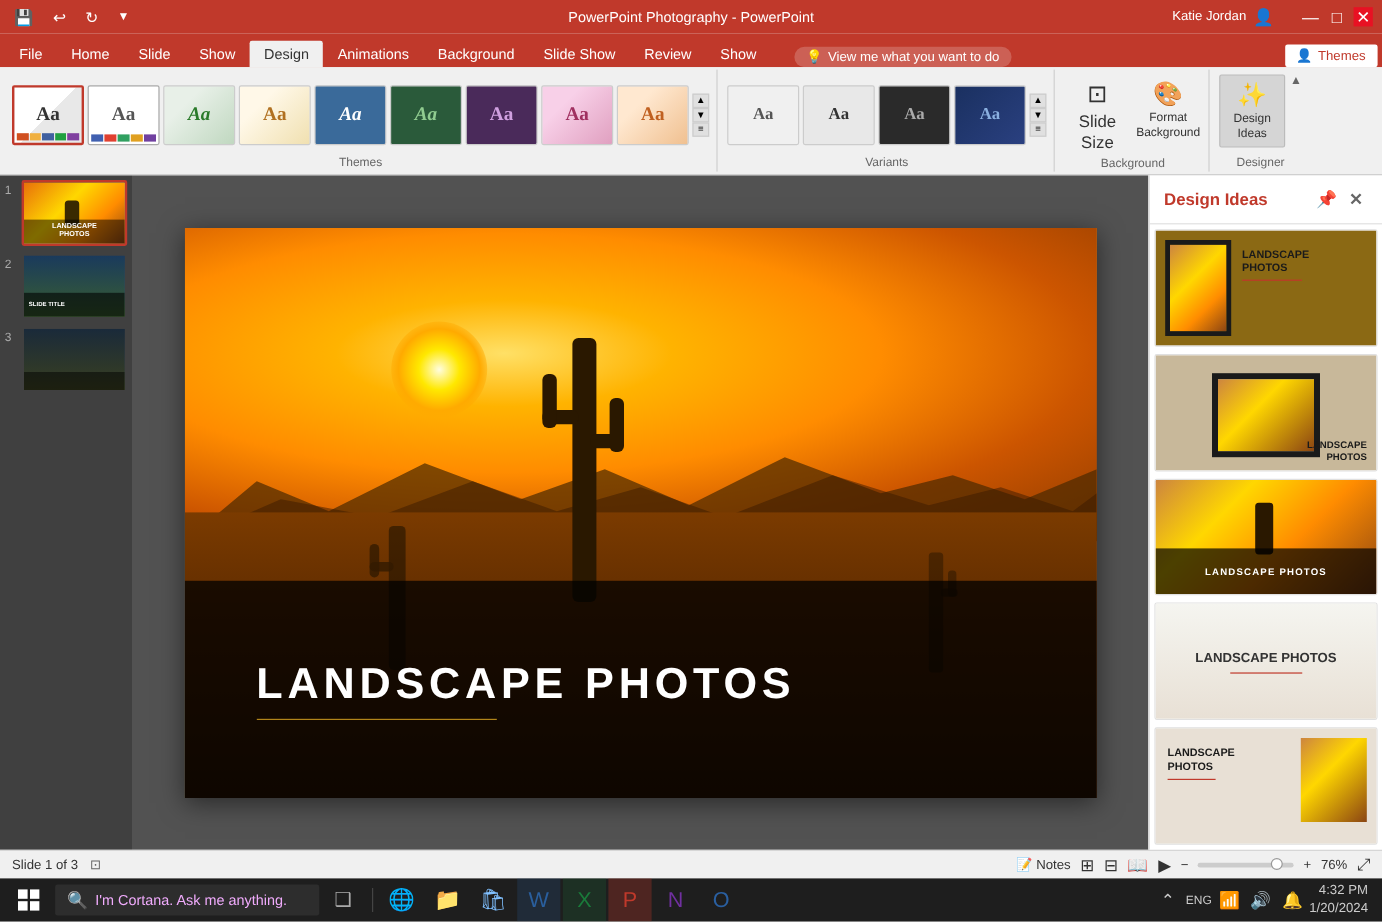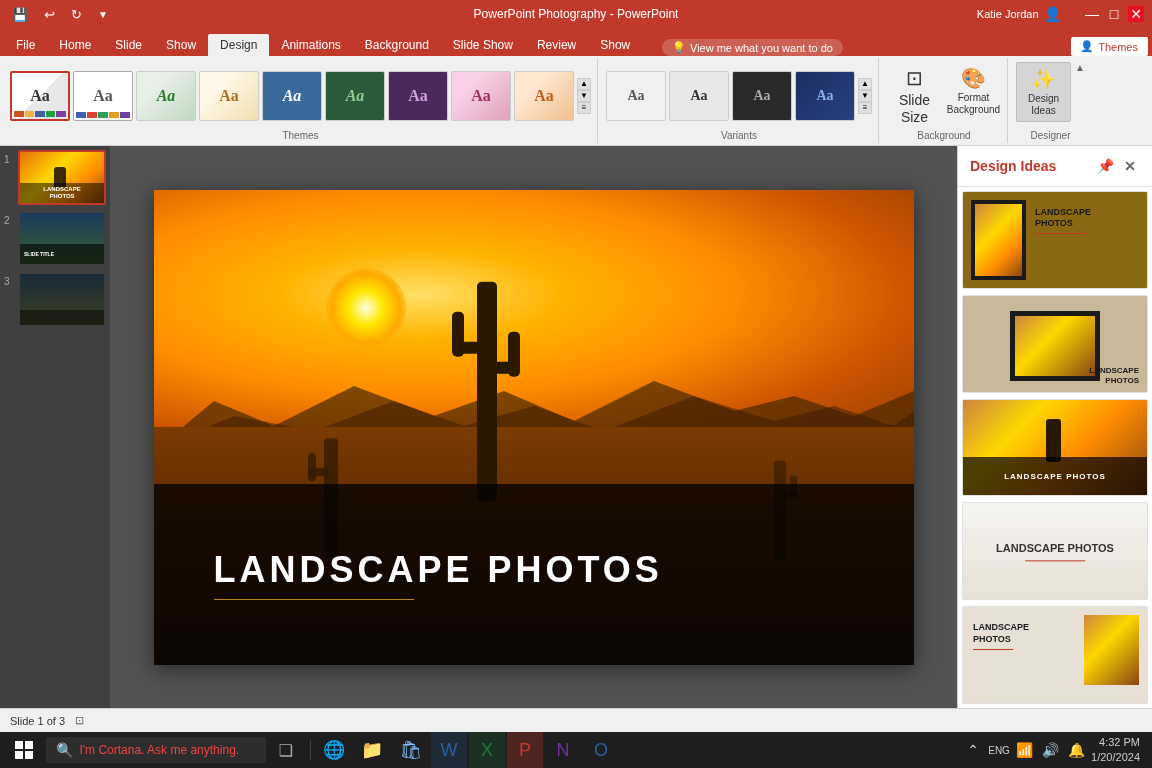--- a/index.html
+++ b/index.html
@@ -816,34 +816,51 @@
           </div>
         </div>
       </div>
     </div>
   </div>
 </div>
 
 <div id="status-bar">
   <span>Slide 1 of 3</span>
   <span style="color:#666;">⊡</span>
+  <div class="status-right">
+    <span>
+      <span>📝</span>
+      <span>Notes</span>
+    </span>
+    <span style="font-size:14px;">⊞</span>
+    <span style="font-size:14px;">⊟</span>
+    <span style="font-size:14px;">📖</span>
+    <span style="font-size:14px;">▶</span>
+    <span style="cursor:pointer;">−</span>
+    <div class="zoom-slider">
+      <div class="zoom-thumb"></div>
+    </div>
+    <span style="cursor:pointer;">+</span>
+    <span style="cursor:pointer;">76%</span>
+    <span style="font-size:14px;">⤢</span>
+  </div>
 </div>
 
 <div id="taskbar">
   <div class="start-btn">
     <svg class="win-logo" viewBox="0 0 18 18" xmlns="http://www.w3.org/2000/svg">
       <rect x="0" y="0" width="8" height="8" fill="white"></rect>
       <rect x="10" y="0" width="8" height="8" fill="white"></rect>
       <rect x="0" y="10" width="8" height="8" fill="white"></rect>
       <rect x="10" y="10" width="8" height="8" fill="white"></rect>
     </svg>
   </div>
   <div class="cortana-bar">
     <span style="font-size:14px; color:#888;">🔍</span>
-    <span style="color:#ef4444;">I'm Cortana. Ask me anything.</span>
+    <span style="color:#f0abfc;">I'm Cortana. Ask me anything.</span>
   </div>
   <div class="taskbar-icon" style="color:#aaa; font-size:16px;">❑</div>
 
   <div class="taskbar-separator"></div>
   <div class="taskbar-icon" style="color:#1da7e8;">🌐</div>
   <div class="taskbar-icon" style="color:#f0c020;">📁</div>
   <div class="taskbar-icon" style="color:#80c0ff;">🛍</div>
   <div class="taskbar-icon" style="color:#2a5f9e; background:rgba(42,95,158,0.2);">W</div>
   <div class="taskbar-icon" style="color:#1a7a3a; background:rgba(26,122,58,0.2);">X</div>
   <div class="taskbar-icon" style="color:#c0392b; background:rgba(192,57,43,0.3);">P</div>

